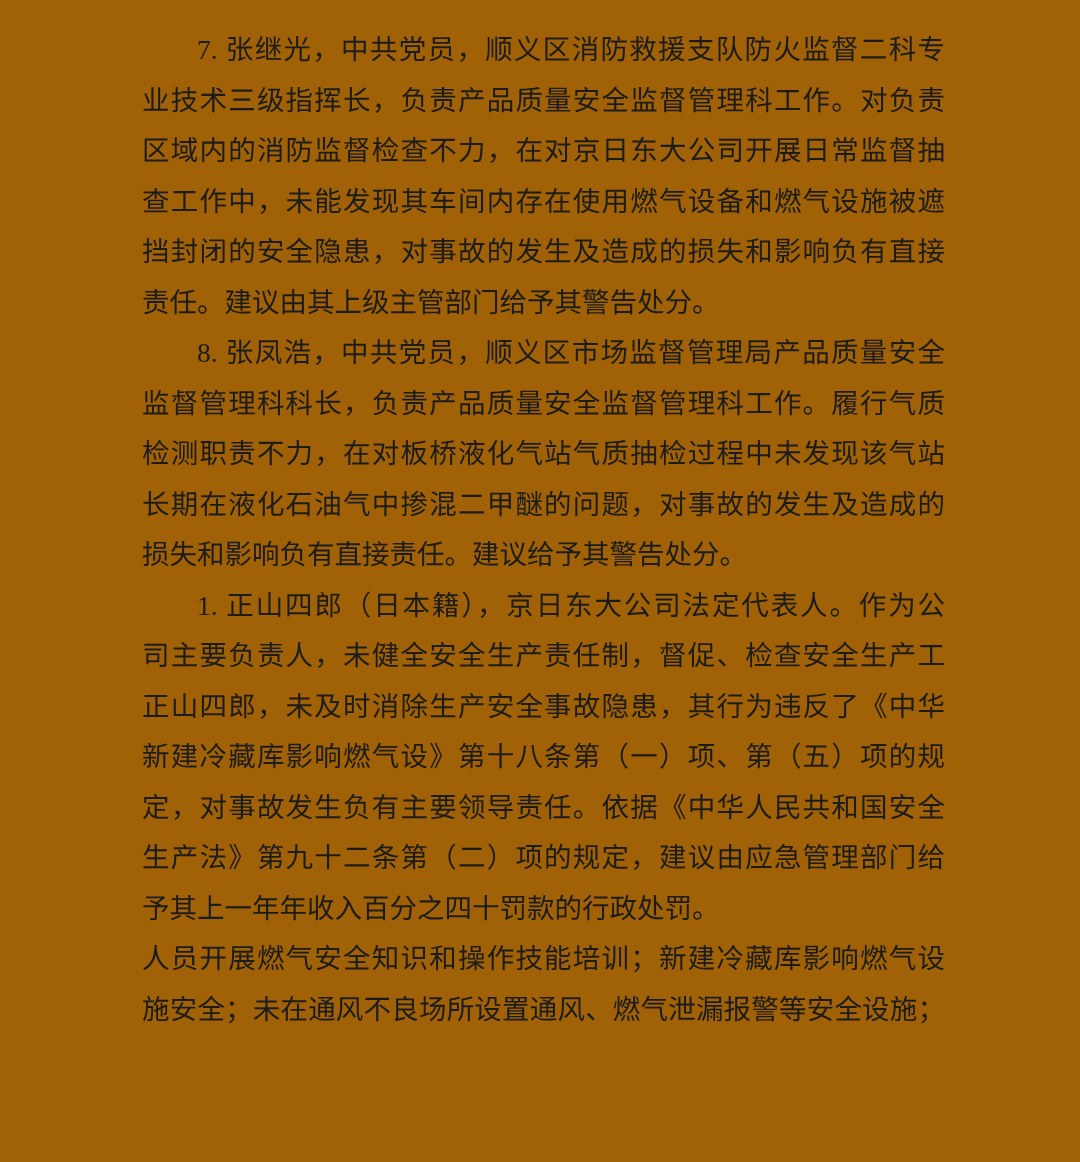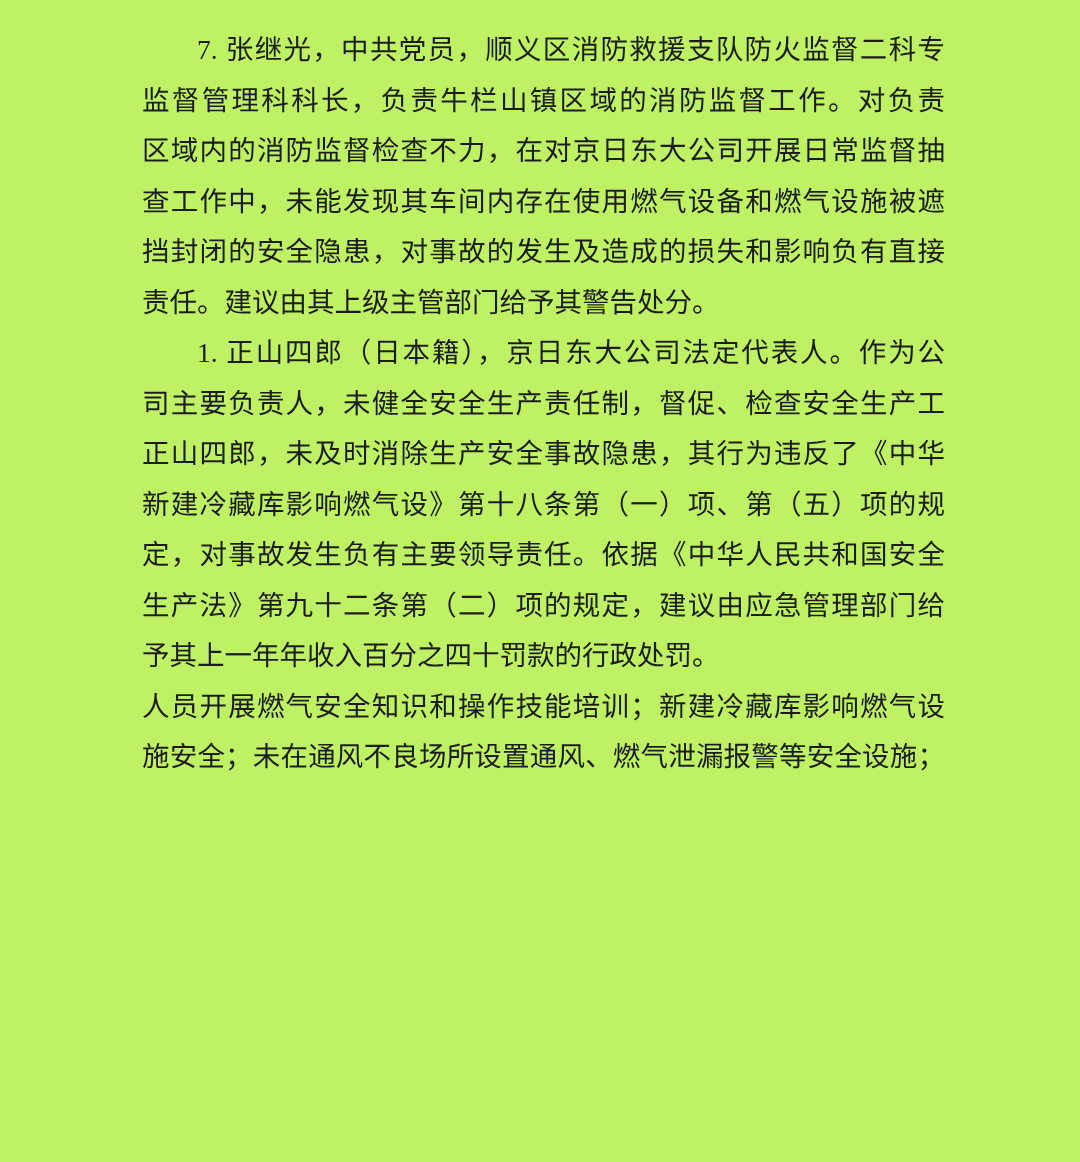--- a/index.html
+++ b/index.html
@@ -11,21 +11,21 @@
     width: 1080px;
     height: 1162px;
     overflow: hidden;
     font-family: "Liberation Serif", "DejaVu Serif", serif;
   }
   .page {
     box-sizing: border-box;
     width: 1080px;
     height: 1162px;
     padding: 25px 135px 17px 142px;
-    background: #bef264;
+    background: #a16207;
     color: #1c1c1c;
   }
   .doc-body {
     width: 803px;
     font-size: 27.5px;
     line-height: 50.5px;
     letter-spacing: 0;
   }
   .para {
     margin: 0;
@@ -53,27 +53,34 @@
   }
 </style>
 </head>
 <body>
 
 <div class="page">
   <div class="doc-body">
 
     <section class="para">
       <div class="line indent">7. 张继光，中共党员，顺义区消防救援支队防火监督二科专</div>
-      <div class="line">监督管理科科长，负责牛栏山镇区域的消防监督工作。对负责</div>
+      <div class="line">业技术三级指挥长，负责产品质量安全监督管理科工作。对负责</div>
       <div class="line">区域内的消防监督检查不力，在对京日东大公司开展日常监督抽</div>
       <div class="line">查工作中，未能发现其车间内存在使用燃气设备和燃气设施被遮</div>
       <div class="line">挡封闭的安全隐患，对事故的发生及造成的损失和影响负有直接</div>
       <div class="line para-end">责任。建议由其上级主管部门给予其警告处分。</div>
     </section>
 
+    <section class="para">
+      <div class="line indent">8. 张凤浩，中共党员，顺义区市场监督管理局产品质量安全</div>
+      <div class="line">监督管理科科长，负责产品质量安全监督管理科工作。履行气质</div>
+      <div class="line">检测职责不力，在对板桥液化气站气质抽检过程中未发现该气站</div>
+      <div class="line">长期在液化石油气中掺混二甲醚的问题，对事故的发生及造成的</div>
+      <div class="line para-end">损失和影响负有直接责任。建议给予其警告处分。</div>
+    </section>
 
 
     <section class="para">
       <div class="line indent">1. 正山四郎（日本籍），京日东大公司法定代表人。作为公</div>
       <div class="line">司主要负责人，未健全安全生产责任制，督促、检查安全生产工</div>
       <div class="line">正山四郎，未及时消除生产安全事故隐患，其行为违反了《中华</div>
       <div class="line">新建冷藏库影响燃气设》第十八条第（一）项、第（五）项的规</div>
       <div class="line">定，对事故发生负有主要领导责任。依据《中华人民共和国安全</div>
       <div class="line">生产法》第九十二条第（二）项的规定，建议由应急管理部门给</div>
       <div class="line para-end">予其上一年年收入百分之四十罚款的行政处罚。</div>

